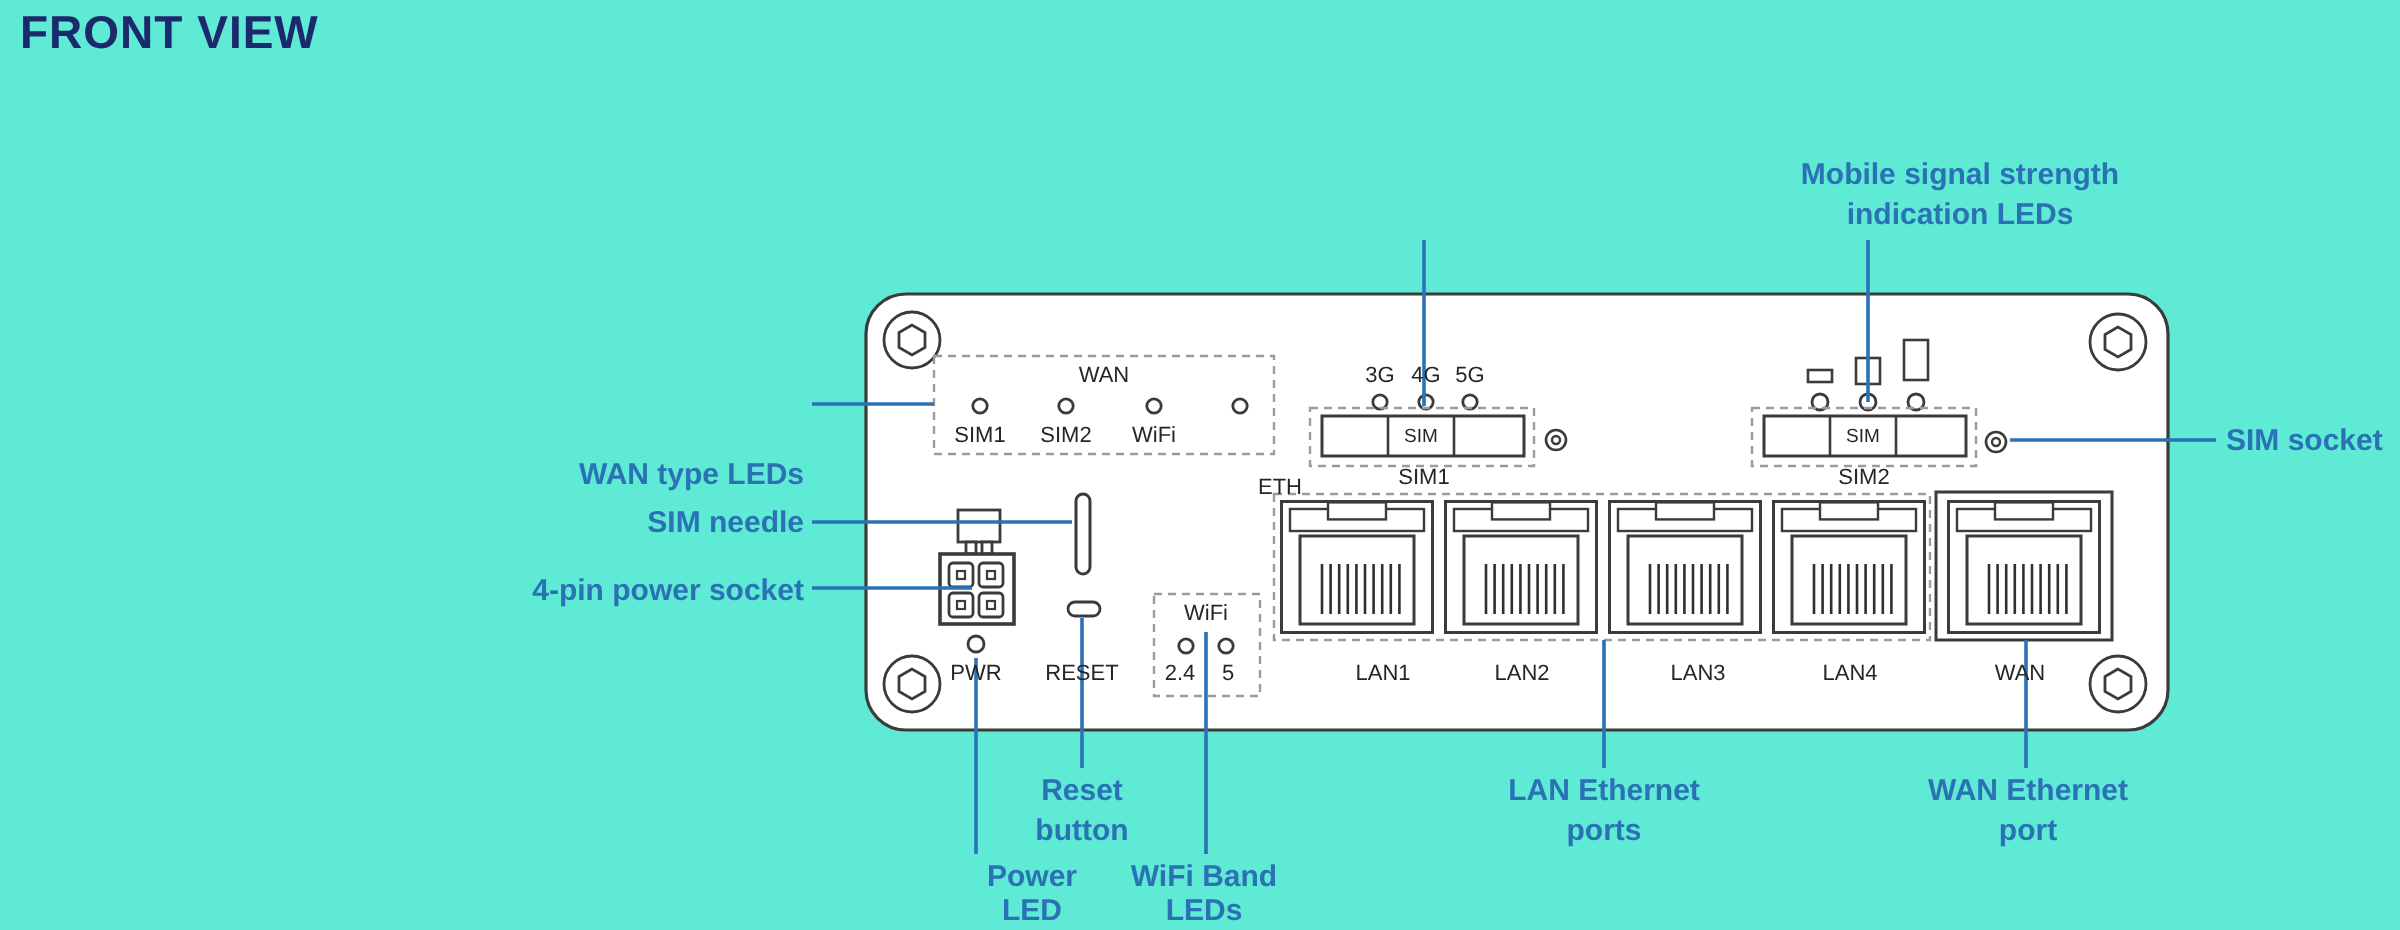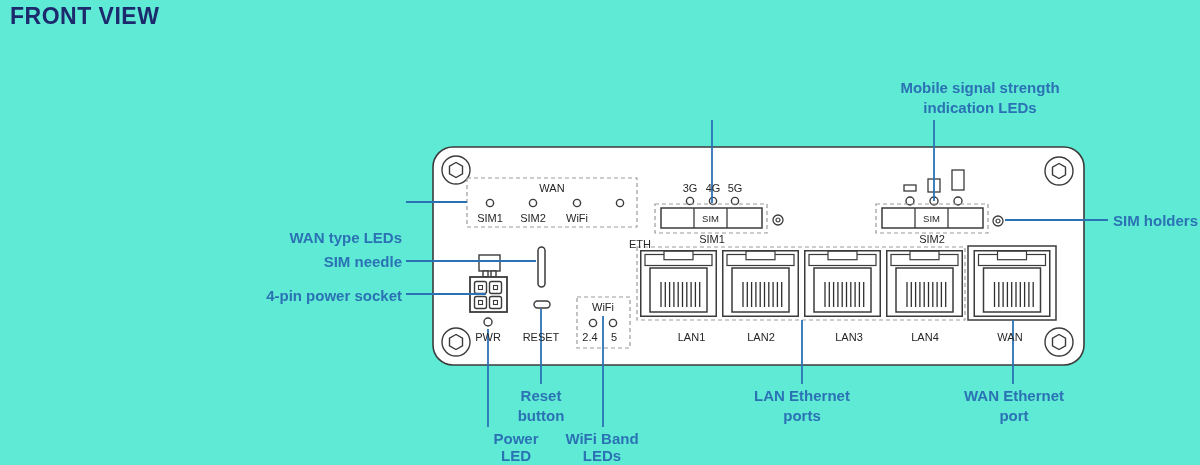--- a/index.html
+++ b/index.html
@@ -153,21 +153,21 @@
 
   <div class="txt title">FRONT VIEW</div>
 
   <div class="txt callout c-center" style="left:980px;top:78px;">
     <span>Mobile signal strength</span>
     <span>indication LEDs</span>
   </div>
   <div class="txt callout c-right" style="left:142px;top:192px;margin-top:36px;">WAN type LEDs</div>
   <div class="txt callout c-right" style="left:142px;top:252px;">SIM needle</div>
   <div class="txt callout c-right" style="left:142px;top:286px;">4-pin power socket</div>
-  <div class="txt callout c-left" style="left:1113px;top:211px;">SIM holders</div>
+  <div class="txt callout c-left" style="left:1113px;top:211px;">SIM socket</div>
   <div class="txt callout c-center" style="left:541px;top:386px;">
     <span>Reset</span>
     <span>button</span>
   </div>
   <div class="txt callout c-center tight" style="left:488px;top:430px;margin-left:28px;">
     <span>Power</span>
     <span>LED</span>
   </div>
   <div class="txt callout c-center tight" style="left:602px;top:430px;">
     <span>WiFi Band</span>

